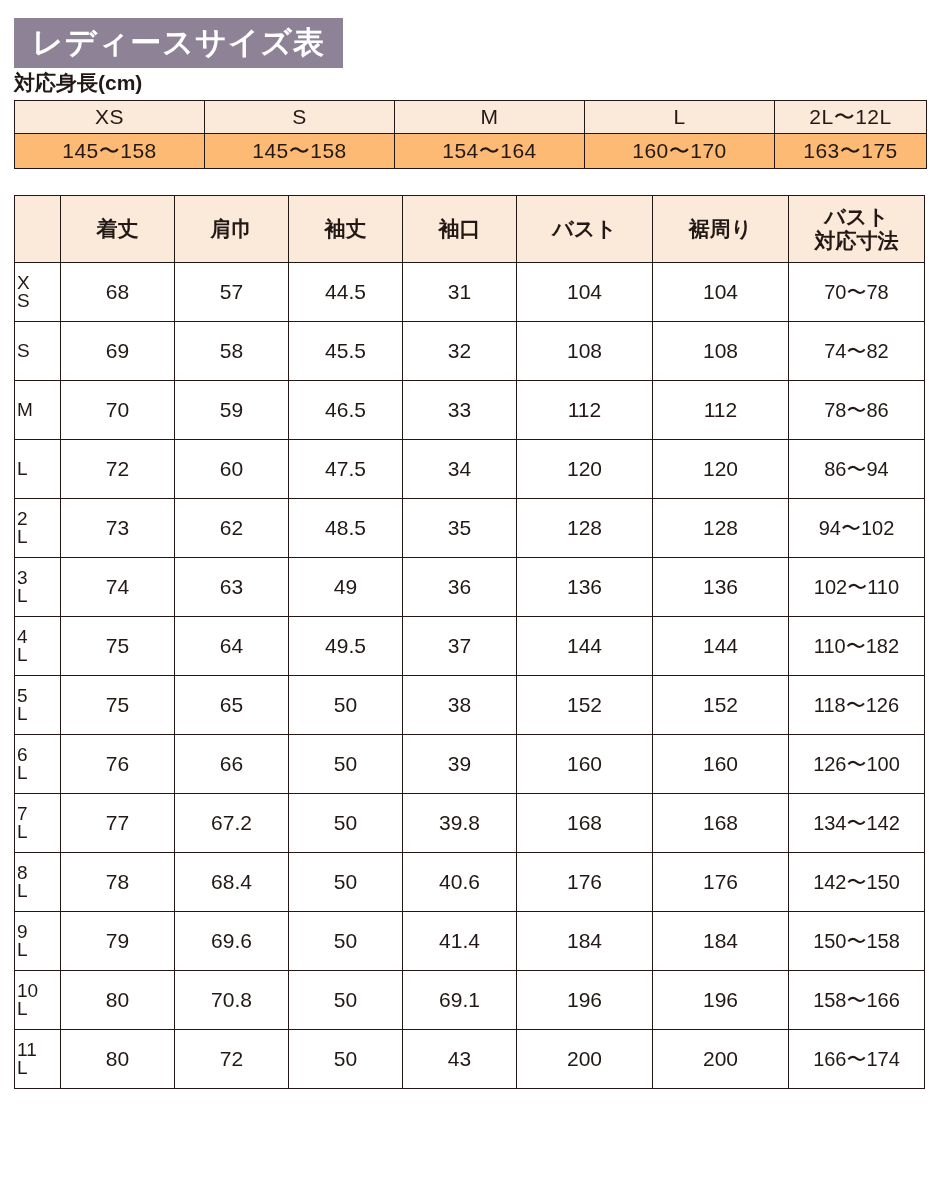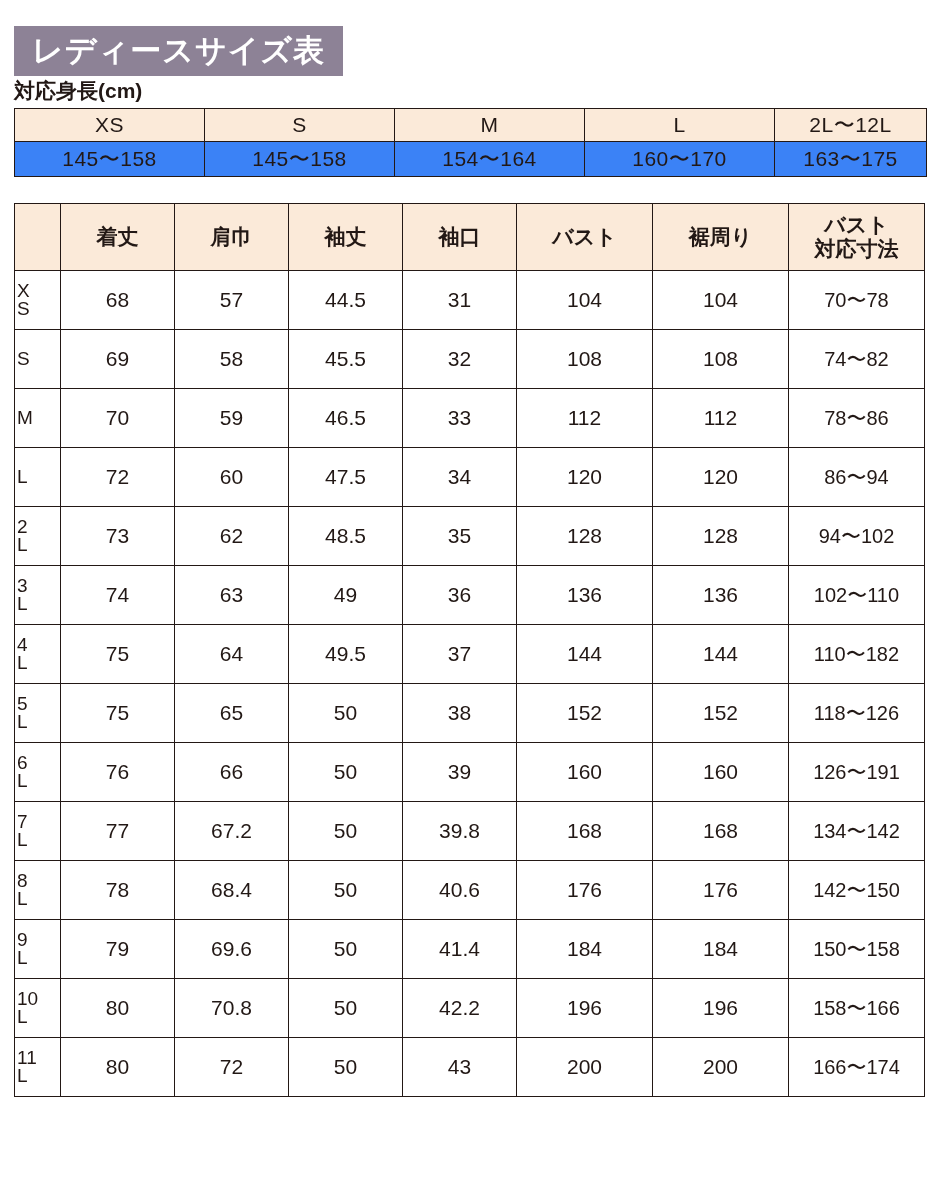--- a/index.html
+++ b/index.html
@@ -24,21 +24,21 @@
 
   
   .title-banner {
     display: inline-block;
     background: #8d8296;
     color: #ffffff;
     font-size: 31px;
     font-weight: bold;
     letter-spacing: 1px;
     padding: 9px 18px 10px 18px;
-    margin-top: 26px;
+    margin-top: 18px;
     line-height: 1;
   }
 
   
   .sub-heading {
     font-size: 21px;
     font-weight: bold;
     margin-top: 4px;
     margin-bottom: 7px;
     line-height: 1;
@@ -61,21 +61,21 @@
     width: 912px;
   }
   .height-table th {
     background: #fbead9;
     font-size: 21px;
     height: 30px;
     font-weight: normal;
     letter-spacing: 0.5px;
   }
   .height-table td {
-    background: #3b82f6;
+    background: #fdba74;
     font-size: 21px;
     height: 32px;
     letter-spacing: 0.5px;
   }
 
   
   .size-table {
     width: 776px;
     margin-top: 26px;
   }
@@ -262,21 +262,21 @@
         </tr>
         <tr>
           <td class="rowhead">6
 L</td>
           <td>76</td>
           <td>66</td>
           <td>50</td>
           <td>39</td>
           <td>160</td>
           <td>160</td>
-          <td class="range">126〜191</td>
+          <td class="range">126〜100</td>
         </tr>
         <tr>
           <td class="rowhead">7
 L</td>
           <td>77</td>
           <td>67.2</td>
           <td>50</td>
           <td>39.8</td>
           <td>168</td>
           <td>168</td>
@@ -303,21 +303,21 @@
           <td>184</td>
           <td>184</td>
           <td class="range">150〜158</td>
         </tr>
         <tr>
           <td class="rowhead">10
 L</td>
           <td>80</td>
           <td>70.8</td>
           <td>50</td>
-          <td>42.2</td>
+          <td>69.1</td>
           <td>196</td>
           <td>196</td>
           <td class="range">158〜166</td>
         </tr>
         <tr>
           <td class="rowhead">11
 L</td>
           <td>80</td>
           <td>72</td>
           <td>50</td>

